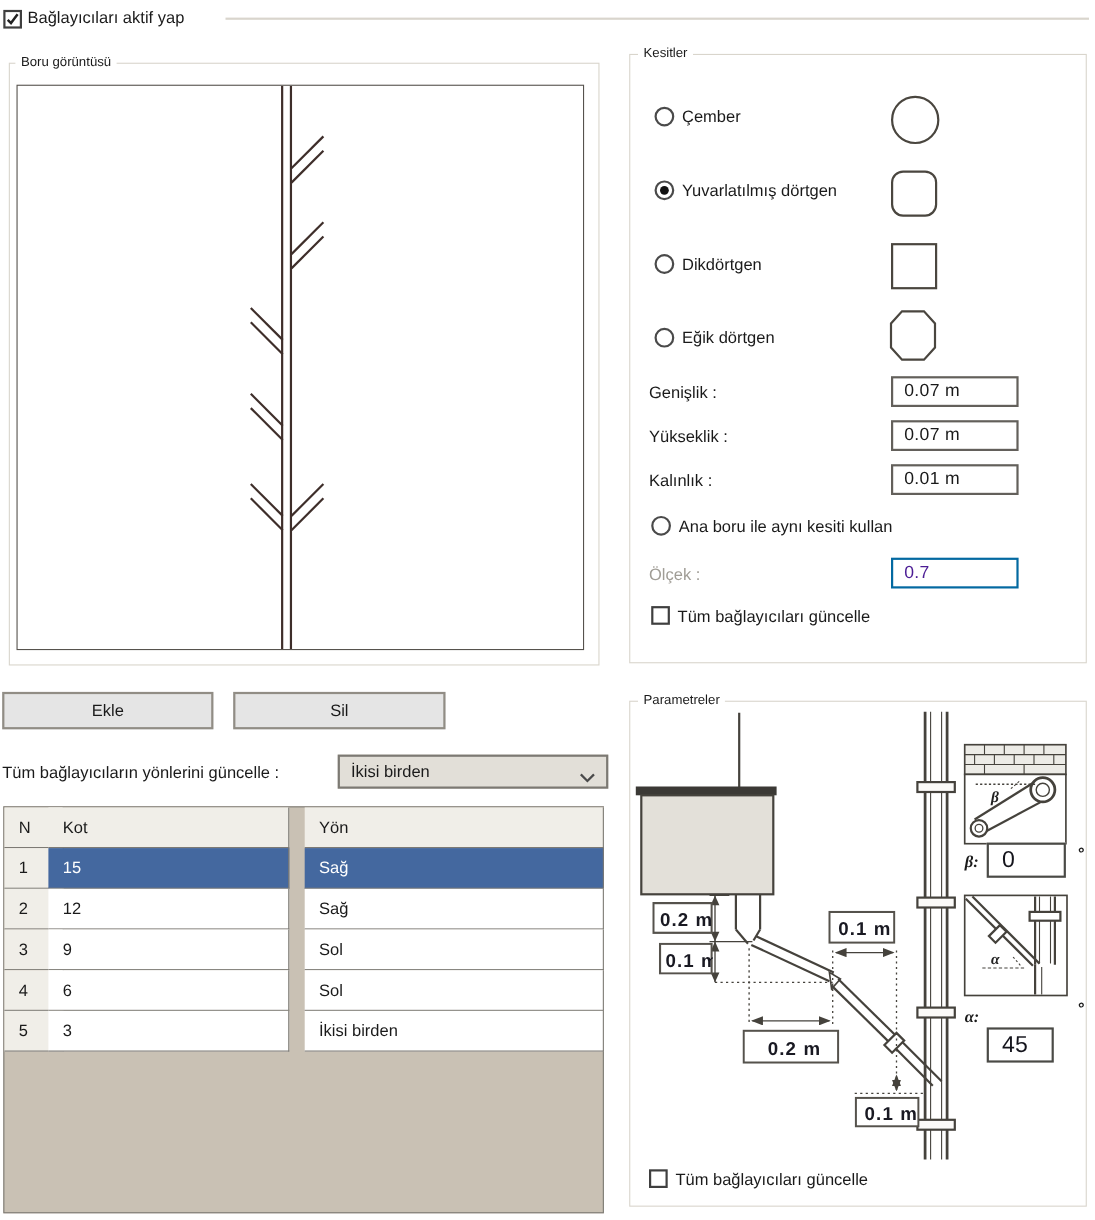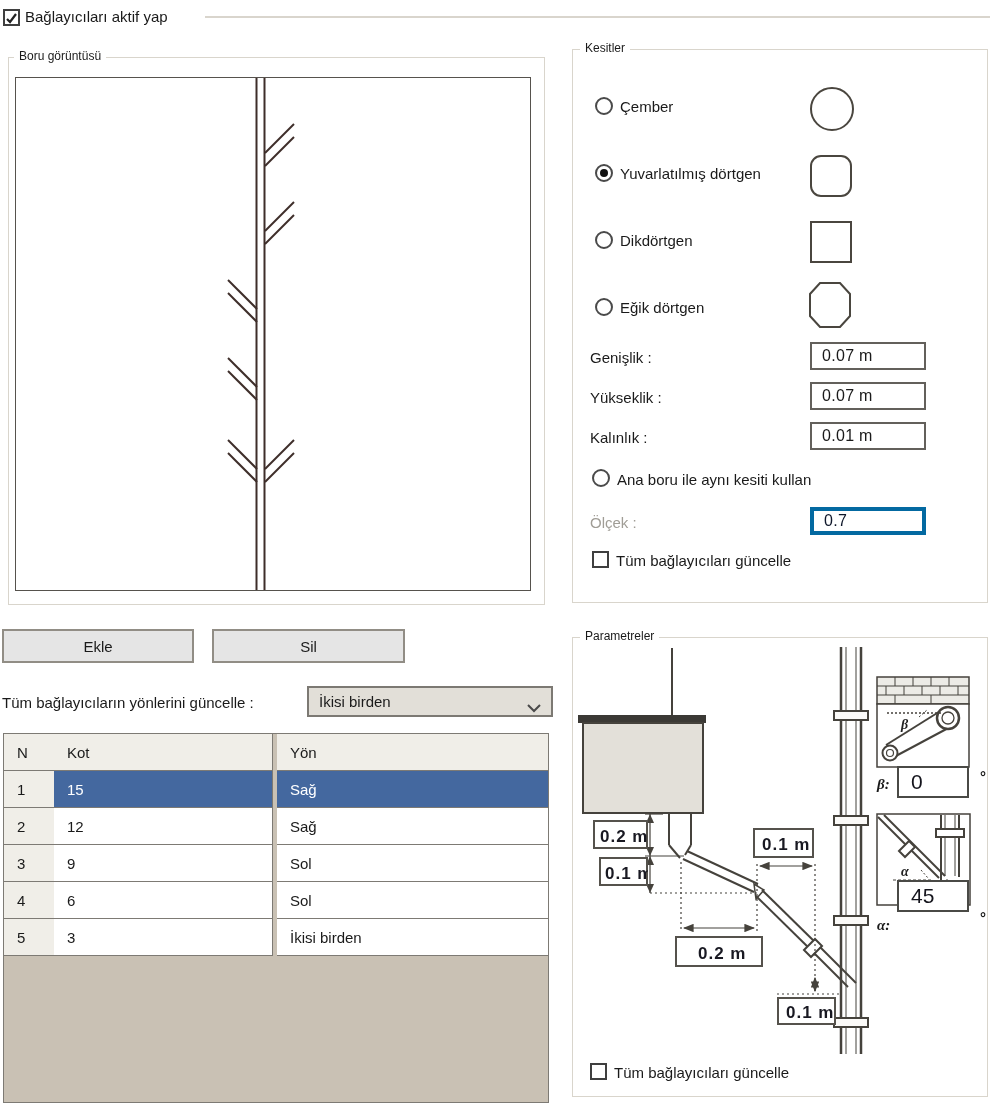--- a/index.html
+++ b/index.html
@@ -14,33 +14,33 @@
          background:#fff;box-sizing:border-box;}
   .radio.sel::after{content:"";position:absolute;left:3px;top:3px;width:8px;height:8px;
          border-radius:50%;background:#111;}
   .btn{position:absolute;display:flex;align-items:center;justify-content:center;
        background:#e5e5e5;border:2px solid #918d85;font-size:15px;box-sizing:border-box;cursor:default;}
   .combo{position:absolute;background:#e2dfd8;border:2px solid #7c7973;box-sizing:border-box;
        display:flex;align-items:center;font-size:15px;padding:0 10px;}
   .combo .chev{position:absolute;right:10px;top:11px;}
   .input{position:absolute;background:#fff;border:2px solid #63605b;box-sizing:border-box;
        font-size:16px;display:flex;align-items:center;padding:0 10px;letter-spacing:.3px;}
-  .input.dis{border:4px solid #0369a1;color:#0f172a;}
+  .input.dis{border:2px solid #0369a1;color:#4c1d95;}
   .canvas{position:absolute;background:#fff;border:1px solid #56524d;box-sizing:border-box;}
   .tbl{position:absolute;left:3px;top:733px;width:546px;height:370px;background:#c9c1b4;
        border:1px solid #7d7a74;box-sizing:border-box;}
   .trow{position:absolute;left:0;width:100%;height:37px;}
   .tc{position:absolute;top:0;height:37px;box-sizing:border-box;border-right:1px solid #7d7a74;
       border-bottom:1px solid #7d7a74;display:flex;align-items:center;padding-left:13px;
       font-size:15px;background:#fff;}
   .tc.hd{background:#f0eee8;}
   .tc.nc{background:#f0eee8;}
   .tc.sel{background:#44689f;color:#fff;}
   .c-n{left:0;width:54px;}
-  .c-kot{left:50px;width:219px;}
+  .c-kot{left:40px;width:219px;}
   .c-yon{left:273px;width:272px;}
   .deg{position:absolute;font-size:15px;font-weight:bold;}
   .greek{position:absolute;font-family:"Liberation Serif",serif;font-style:italic;
          font-weight:bold;font-size:15px;}
   .biginput{position:absolute;background:#fff;border:2px solid #4a4a46;box-sizing:border-box;
          font-size:21px;display:flex;align-items:center;padding:0 12px;color:#14141c;}
   svg text.dim{font-family:"Liberation Sans",sans-serif;font-size:17px;font-weight:600;
          fill:#191922;letter-spacing:1px;}
   svg text.greeky{font-family:"Liberation Serif",serif;font-style:italic;font-weight:bold;
          font-size:14px;fill:#222;}
@@ -313,21 +313,21 @@
     </svg>
   </svg>
 
   <span class="greek" style="left:877px;top:776px;">β:</span>
   <div class="biginput" style="left:897px;top:766px;width:72px;height:32px;">
     <span>0</span>
   </div>
   <span class="deg" style="left:980px;top:768px;">°</span>
 
   <span class="greek" style="left:877px;top:917px;">α:</span>
-  <div class="biginput" style="left:897px;top:880px;width:72px;height:32px;">
+  <div class="biginput" style="left:897px;top:934px;width:61px;height:32px;">
     <span>45</span>
   </div>
   <span class="deg" style="left:980px;top:909px;">°</span>
 
   <div class="cb" style="left:590px;top:1063px;"></div>
   <span class="lbl" style="left:614px;top:1064px;">Tüm bağlayıcıları güncelle</span>
 
 </div>
 
 </body></html>

